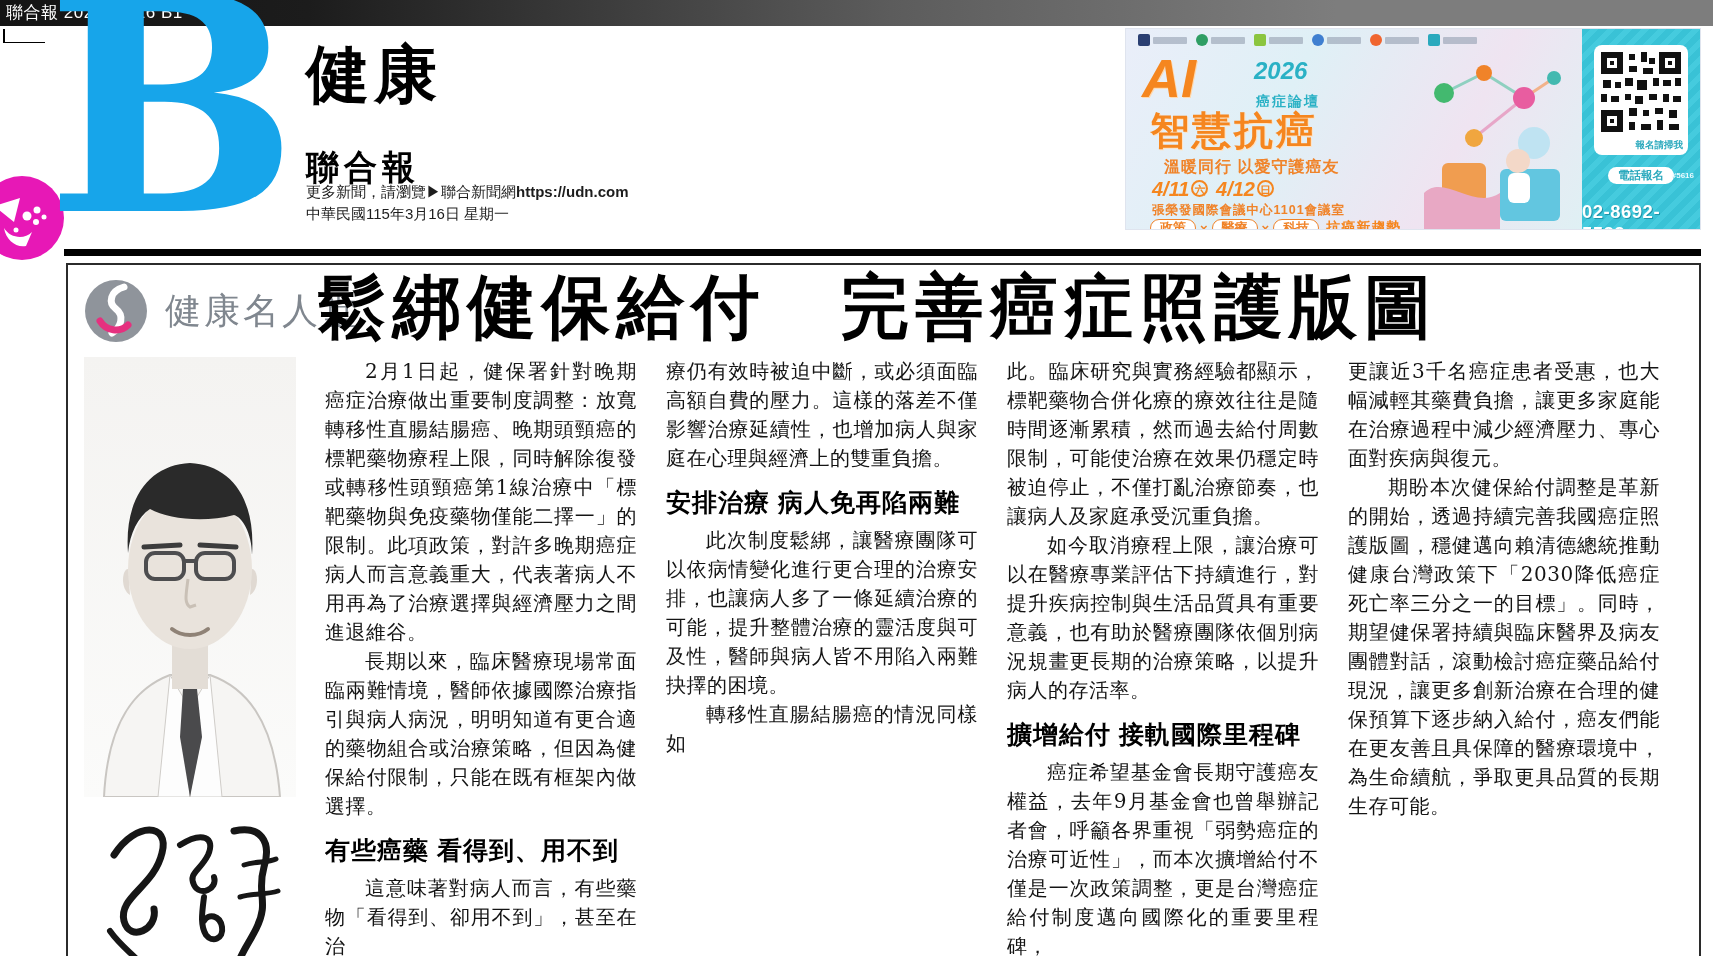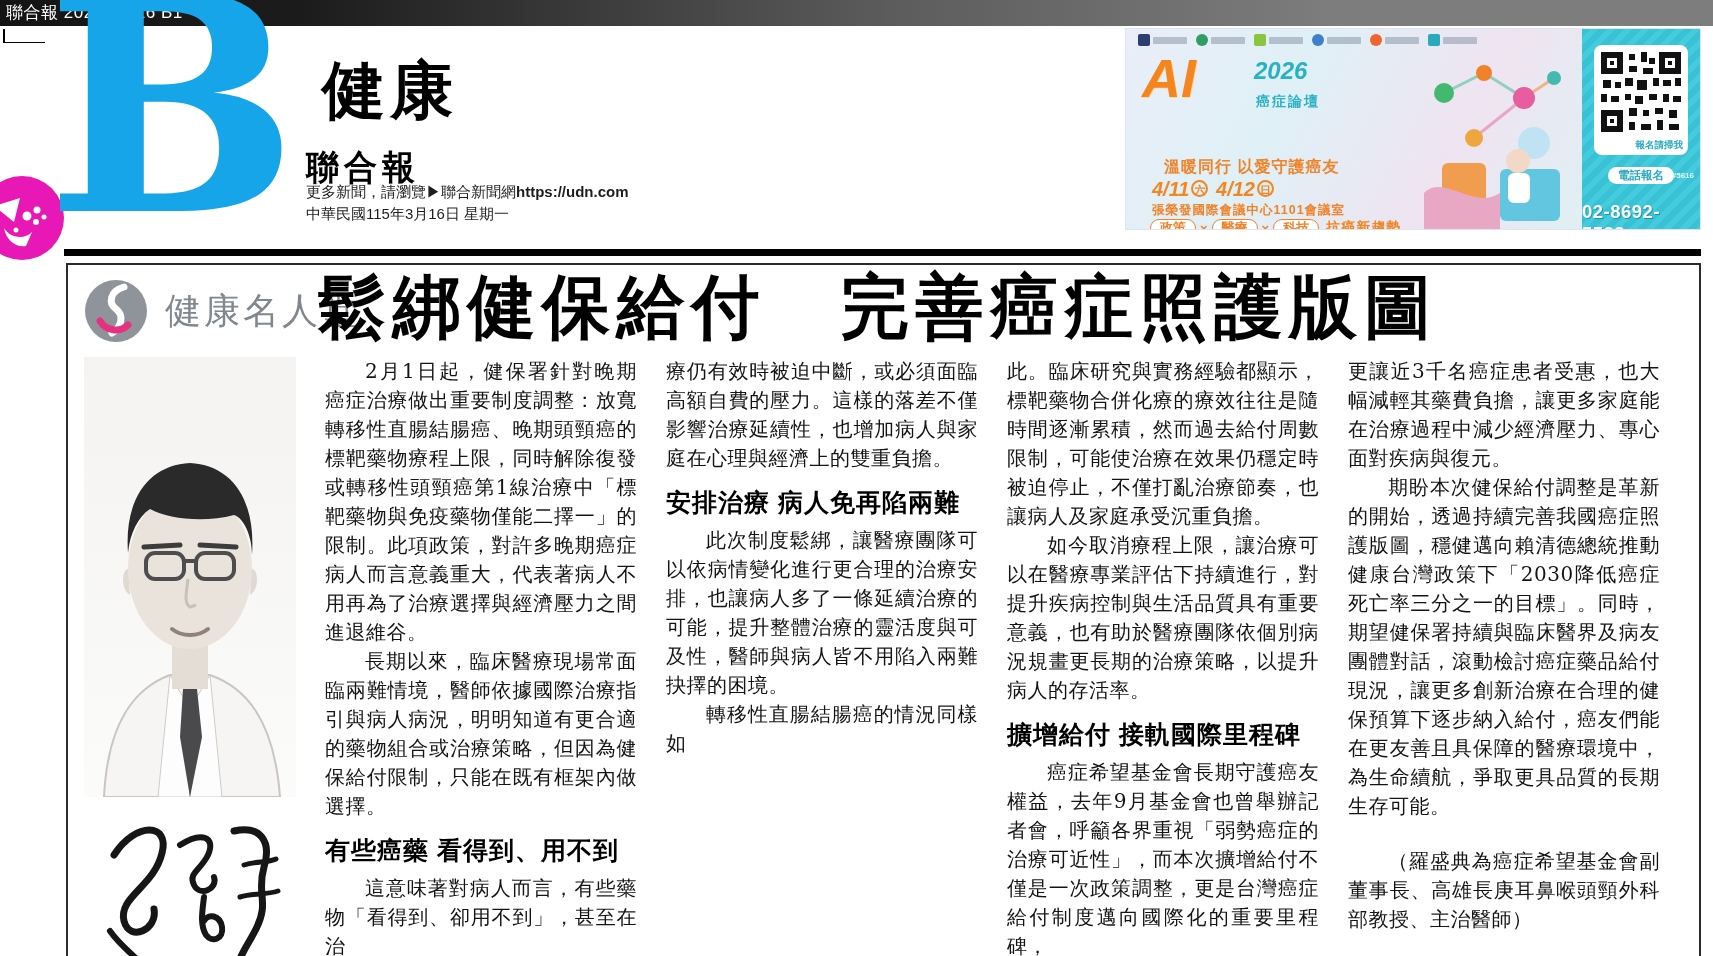--- a/index.html
+++ b/index.html
@@ -19,21 +19,21 @@
     border-left:2px solid #000; border-bottom:1px solid #000;
   }
   
   .brand-circle { position:absolute; left:-20px; top:176px; width:84px; height:84px; }
   .big-b {
     position:absolute; left:46px; top:-43px; margin:0;
     font-family:"DejaVu Serif", serif; font-weight:bold; font-size:298px; line-height:1;
     color:#17a5ea; letter-spacing:0;
   }
   .section-name {
-    position:absolute; left:306px; top:32px; margin:16px;
+    position:absolute; left:306px; top:32px; margin:0;
     font-size:63px; font-weight:900; letter-spacing:5px; color:#000;
   }
   .paper-logo {
     position:absolute; left:306px; top:146px; font-family:"DejaVu Serif", serif;
     font-size:33px; font-weight:900; letter-spacing:5px; color:#000; transform:scaleY(1.04);
   }
   .more-news { position:absolute; left:306px; top:183px; font-size:15px; color:#1d1d1d; }
   .more-news b { font-weight:bold; }
   .date-line { position:absolute; left:306px; top:205px; font-size:15px; color:#1d1d1d; }
   
@@ -188,20 +188,21 @@
       <circle cx="120" cy="100" r="16" fill="#bfe3f2"></circle>
       <rect x="28" y="120" width="44" height="40" rx="6" fill="#f09d50"></rect>
       <rect x="86" y="126" width="60" height="52" rx="6" fill="#62c6e0"></rect>
       <path d="M10,150 C30,130 60,168 86,150 L86,186 L10,186 Z" fill="#e8a8c4"></path>
       <circle cx="104" cy="118" r="12" fill="#f3d8c8"></circle>
       <rect x="94" y="130" width="22" height="30" rx="6" fill="#fff"></rect>
     </svg>
     <div class="ad-ai">AI</div>
     <div class="ad-year">2026</div>
     <div class="ad-forum">癌症論壇</div>
+    <div class="ad-slogan">智慧抗癌</div>
     <div class="ad-sub">溫暖同行 以愛守護癌友</div>
     <div class="ad-dates">
       <span>4/11</span><span class="day-circle">六</span>
       <span>4/12</span><span class="day-circle">日</span>
     </div>
     <div class="ad-venue">張榮發國際會議中心1101會議室</div>
     <div class="ad-pills">
       <span class="pill">政策</span>
       <span class="pill-x">×</span>
       <span class="pill">醫療</span>
@@ -332,16 +333,15 @@
       </div>
     <div class="text-col">
         <p class="noindent">此。臨床研究與實務經驗都顯示，標靶藥物合併化療的療效往往是隨時間逐漸累積，然而過去給付周數限制，可能使治療在效果仍穩定時被迫停止，不僅打亂治療節奏，也讓病人及家庭承受沉重負擔。</p>
         <p>如今取消療程上限，讓治療可以在醫療專業評估下持續進行，對提升疾病控制與生活品質具有重要意義，也有助於醫療團隊依個別病況規畫更長期的治療策略，以提升病人的存活率。</p>
         <h3 class="subhead">擴增給付 接軌國際里程碑</h3>
         <p>癌症希望基金會長期守護癌友權益，去年9月基金會也曾舉辦記者會，呼籲各界重視「弱勢癌症的治療可近性」，而本次擴增給付不僅是一次政策調整，更是台灣癌症給付制度邁向國際化的重要里程碑，</p>
       </div>
     <div class="text-col">
         <p class="noindent">更讓近3千名癌症患者受惠，也大幅減輕其藥費負擔，讓更多家庭能在治療過程中減少經濟壓力、專心面對疾病與復元。</p>
         <p>期盼本次健保給付調整是革新的開始，透過持續完善我國癌症照護版圖，穩健邁向賴清德總統推動健康台灣政策下「2030降低癌症死亡率三分之一的目標」。同時，期望健保署持續與臨床醫界及病友團體對話，滾動檢討癌症藥品給付現況，讓更多創新治療在合理的健保預算下逐步納入給付，癌友們能在更友善且具保障的醫療環境中，為生命續航，爭取更具品質的長期生存可能。</p>
-        <p class="credit">（羅盛典為癌症希望基金會副董事長、高雄長庚耳鼻喉頭頸外科部教授、主治醫師）</p>
       </div>
   </div>
 </div>
 
 </body></html>

